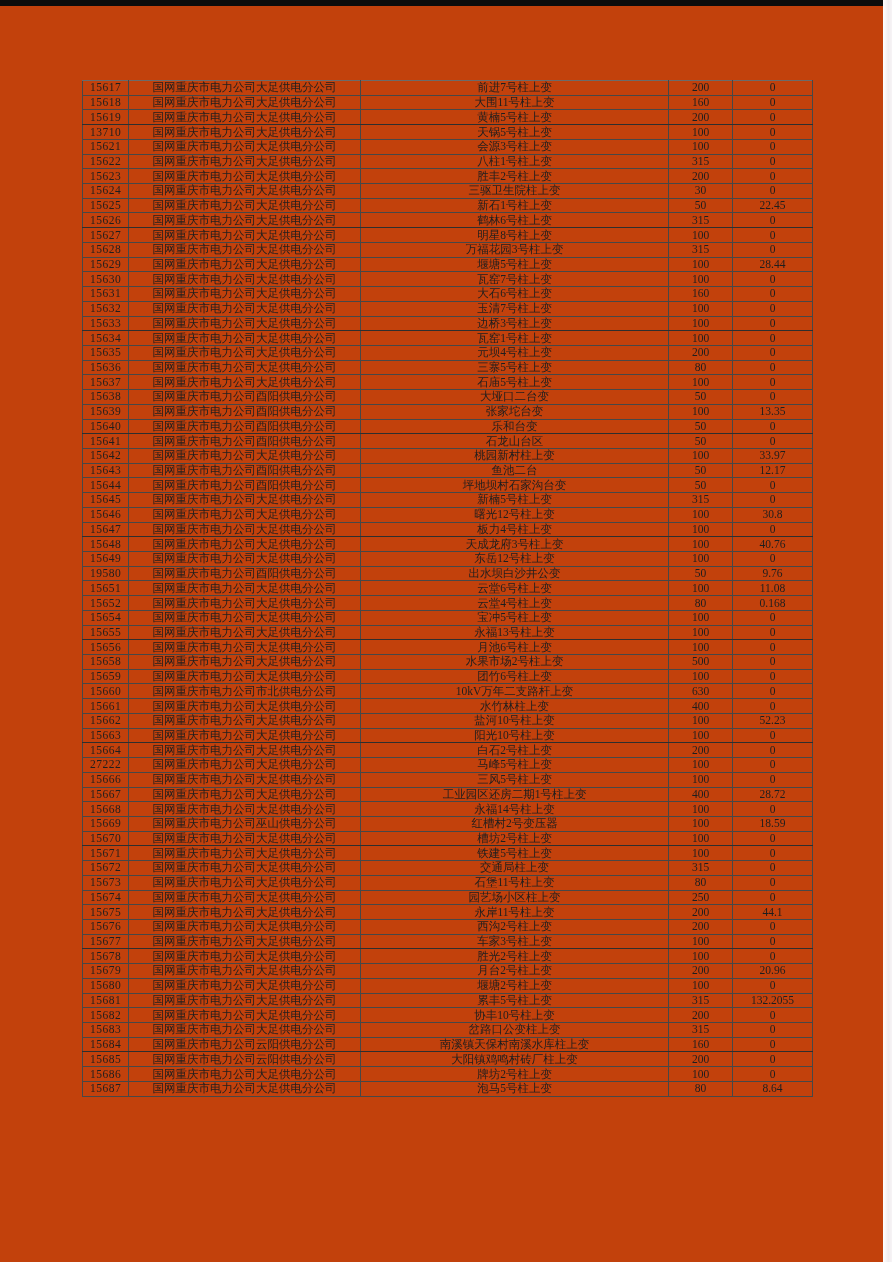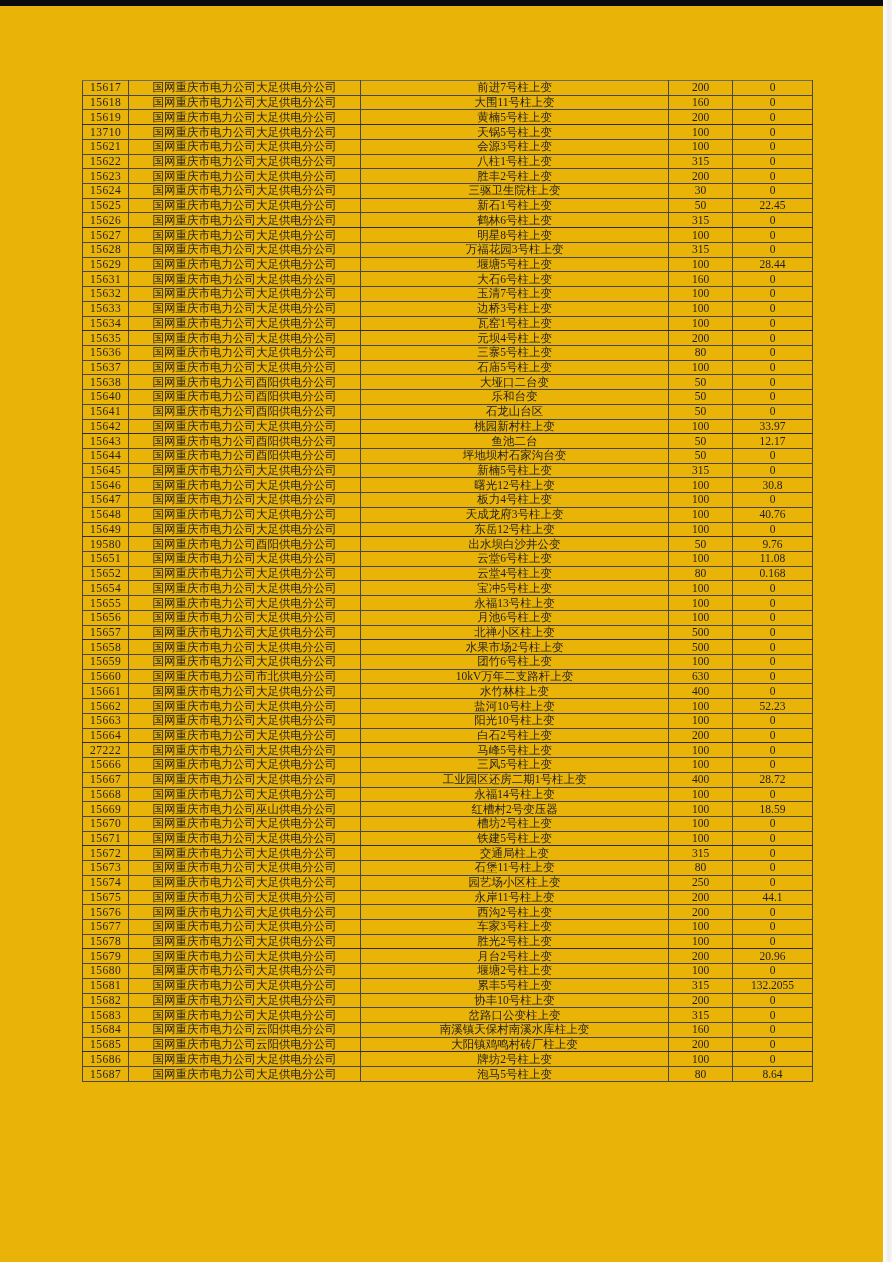--- a/index.html
+++ b/index.html
@@ -5,21 +5,21 @@
   * { box-sizing: border-box; }
   html, body {
     margin: 0; padding: 0;
     width: 892px; height: 1262px;
     background: #ffffff;
     font-family: "Liberation Serif", "DejaVu Serif", serif;
   }
   .page {
     position: relative;
     width: 892px; height: 1262px;
-    background: #eab308;
+    background: #c2410c;
     overflow: hidden;
   }
   .top-rule {
     position: absolute;
     top: 0; left: 0;
     width: 892px; height: 6px;
     background: #0c0c0c;
   }
   .right-shade {
     position: absolute;
@@ -153,20 +153,27 @@
           <td class="c-num">0</td>
         </tr>
         <tr>
           <td class="c-id">15629</td>
           <td class="c-company">国网重庆市电力公司大足供电分公司</td>
           <td class="c-name">堰塘5号柱上变</td>
           <td class="c-num">100</td>
           <td class="c-num">28.44</td>
         </tr>
         <tr>
+          <td class="c-id">15630</td>
+          <td class="c-company">国网重庆市电力公司大足供电分公司</td>
+          <td class="c-name">瓦窑7号柱上变</td>
+          <td class="c-num">100</td>
+          <td class="c-num">0</td>
+        </tr>
+        <tr>
           <td class="c-id">15631</td>
           <td class="c-company">国网重庆市电力公司大足供电分公司</td>
           <td class="c-name">大石6号柱上变</td>
           <td class="c-num">160</td>
           <td class="c-num">0</td>
         </tr>
         <tr>
           <td class="c-id">15632</td>
           <td class="c-company">国网重庆市电力公司大足供电分公司</td>
           <td class="c-name">玉清7号柱上变</td>
@@ -207,20 +214,27 @@
           <td class="c-name">石庙5号柱上变</td>
           <td class="c-num">100</td>
           <td class="c-num">0</td>
         </tr>
         <tr>
           <td class="c-id">15638</td>
           <td class="c-company">国网重庆市电力公司酉阳供电分公司</td>
           <td class="c-name">大垭口二台变</td>
           <td class="c-num">50</td>
           <td class="c-num">0</td>
+        </tr>
+        <tr>
+          <td class="c-id">15639</td>
+          <td class="c-company">国网重庆市电力公司酉阳供电分公司</td>
+          <td class="c-name">张家坨台变</td>
+          <td class="c-num">100</td>
+          <td class="c-num">13.35</td>
         </tr>
         <tr>
           <td class="c-id">15640</td>
           <td class="c-company">国网重庆市电力公司酉阳供电分公司</td>
           <td class="c-name">乐和台变</td>
           <td class="c-num">50</td>
           <td class="c-num">0</td>
         </tr>
         <tr>
           <td class="c-id">15641</td>
@@ -318,27 +332,20 @@
           <td class="c-company">国网重庆市电力公司大足供电分公司</td>
           <td class="c-name">永福13号柱上变</td>
           <td class="c-num">100</td>
           <td class="c-num">0</td>
         </tr>
         <tr>
           <td class="c-id">15656</td>
           <td class="c-company">国网重庆市电力公司大足供电分公司</td>
           <td class="c-name">月池6号柱上变</td>
           <td class="c-num">100</td>
-          <td class="c-num">0</td>
-        </tr>
-        <tr>
-          <td class="c-id">15657</td>
-          <td class="c-company">国网重庆市电力公司大足供电分公司</td>
-          <td class="c-name">北禅小区柱上变</td>
-          <td class="c-num">500</td>
           <td class="c-num">0</td>
         </tr>
         <tr>
           <td class="c-id">15658</td>
           <td class="c-company">国网重庆市电力公司大足供电分公司</td>
           <td class="c-name">水果市场2号柱上变</td>
           <td class="c-num">500</td>
           <td class="c-num">0</td>
         </tr>
         <tr>

